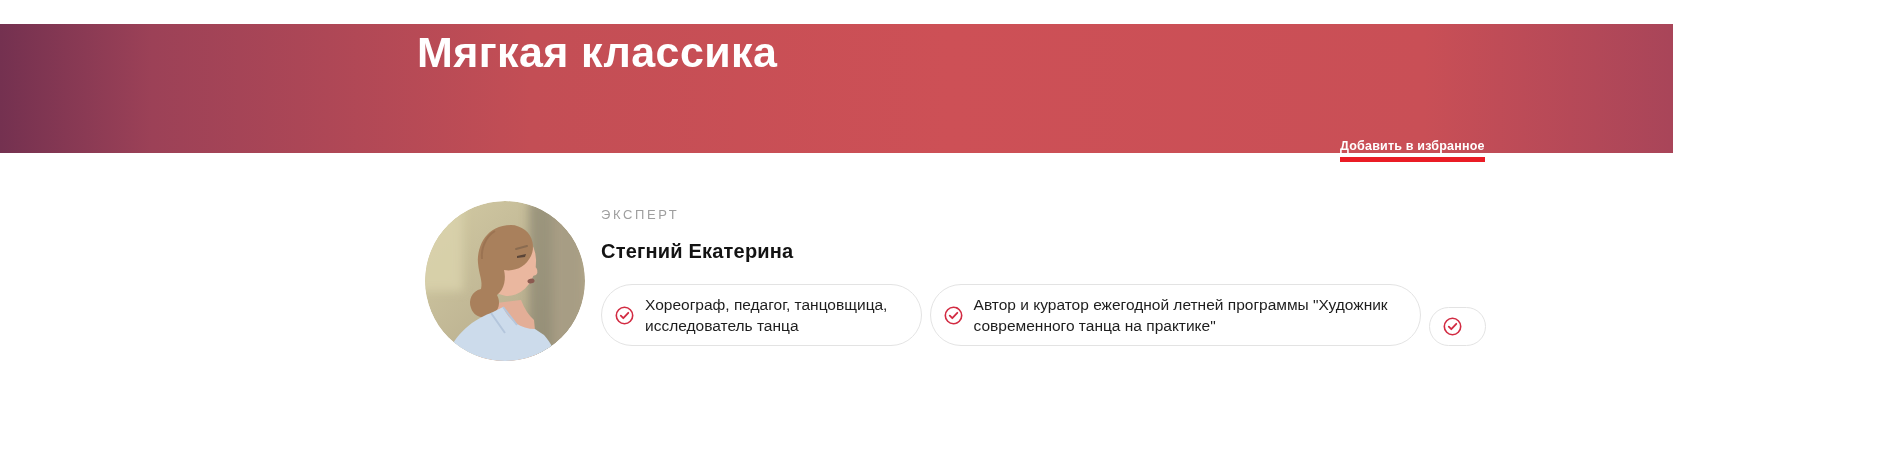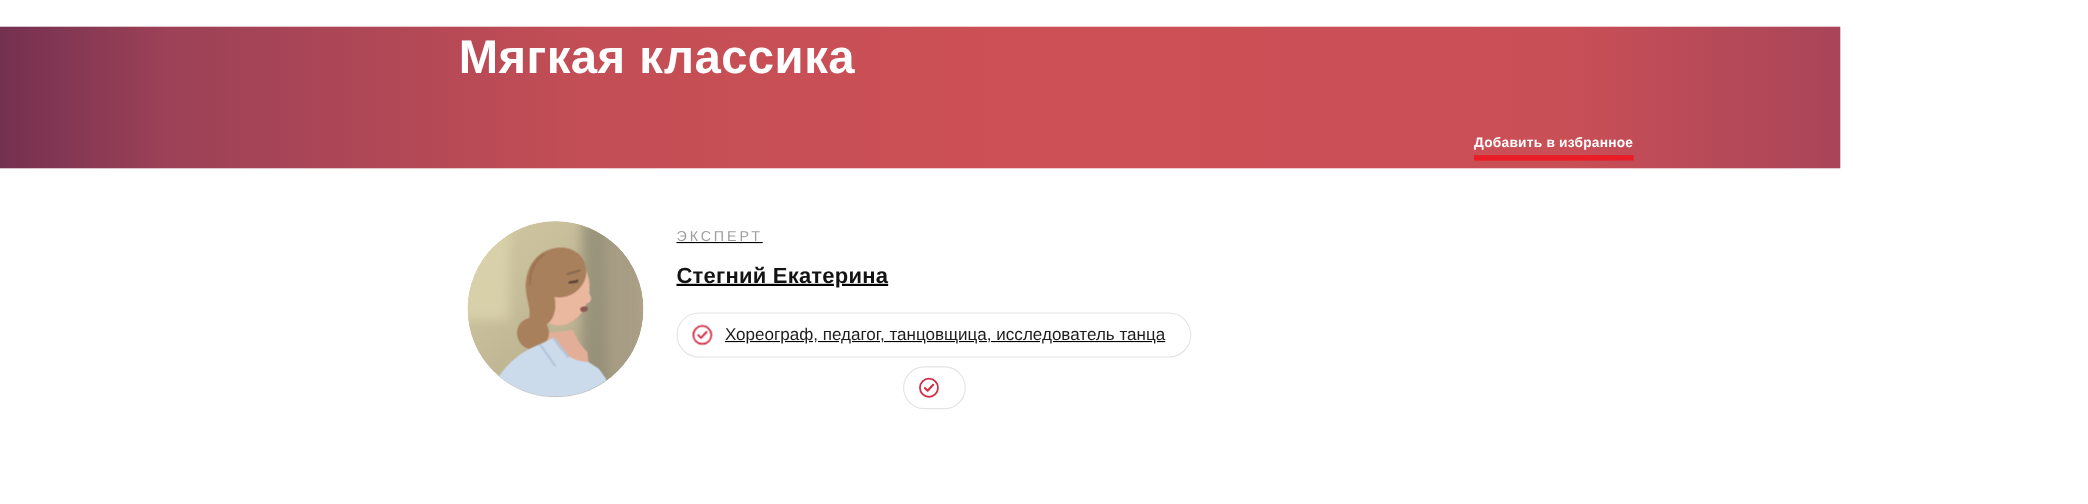--- a/index.html
+++ b/index.html
@@ -36,21 +36,21 @@
     margin: 0;
     color: #ffffff;
     font-size: 43px;
     font-weight: 700;
     letter-spacing: 0.4px;
     white-space: nowrap;
   }
   .fav-link {
     position: absolute;
     left: 1340px;
-    top: 99px;
+    top: 115px;
     display: inline-block;
     text-decoration: none;
     cursor: pointer;
   }
   .fav-label {
     display: block;
     color: #ffffff;
     font-size: 12.5px;
     font-weight: 700;
     letter-spacing: 0.2px;
@@ -63,22 +63,21 @@
     width: 100%;
     background: var(--favorite_underline, #ea1c25);
   }
 
   
   .expert {
     position: absolute;
     left: 425px;
     top: 177px;
     display: flex;
-    gap: 30px;
-    text-decoration: underline;
+    gap: 16px;
   }
   .avatar {
     width: 160px;
     height: 160px;
     border-radius: 50%;
     overflow: hidden;
     flex-shrink: 0;
   }
   .avatar svg { display: block; width: 160px; height: 160px; }
 
@@ -96,22 +95,21 @@
     line-height: 40px;
     font-weight: 700;
     letter-spacing: 0.2px;
     color: var(--text_dark, #131313);
   }
   .tags {
     list-style: none;
     margin: 13px 0 0 0;
     padding: 0;
     display: flex;
-    flex-direction: column;
-    align-items: center;
+    align-items: flex-end;
     gap: 8px;
     max-width: 885px;
   }
   .tag {
     display: flex;
     align-items: center;
     gap: 11px;
     background: #ffffff;
     border: 1px solid var(--tag_border, #e3e3e3);
     border-radius: 31px;
@@ -190,19 +188,26 @@
             <circle cx="9.5" cy="9.5" r="8.2" fill="none" stroke="#d22b42" stroke-width="1.6"></circle>
             <path d="M5.8 9.7 l2.5 2.5 l5 -5.4" fill="none" stroke="#d22b42" stroke-width="1.8" stroke-linecap="round" stroke-linejoin="round"></path>
           </svg>
           <span>Хореограф, педагог, танцовщица, исследователь танца</span>
         </li>
         <li class="tag">
           <svg class="check-icon" viewBox="0 0 19 19" aria-hidden="true">
             <circle cx="9.5" cy="9.5" r="8.2" fill="none" stroke="#d22b42" stroke-width="1.6"></circle>
             <path d="M5.8 9.7 l2.5 2.5 l5 -5.4" fill="none" stroke="#d22b42" stroke-width="1.8" stroke-linecap="round" stroke-linejoin="round"></path>
           </svg>
+          <span>Автор и куратор ежегодной летней программы "Художник современного танца на практике"</span>
+        </li>
+        <li class="tag">
+          <svg class="check-icon" viewBox="0 0 19 19" aria-hidden="true">
+            <circle cx="9.5" cy="9.5" r="8.2" fill="none" stroke="#d22b42" stroke-width="1.6"></circle>
+            <path d="M5.8 9.7 l2.5 2.5 l5 -5.4" fill="none" stroke="#d22b42" stroke-width="1.8" stroke-linecap="round" stroke-linejoin="round"></path>
+          </svg>
         </li>
       </ul>
     </div>
 
   </section>
 
 </div>
 
 </body></html>

